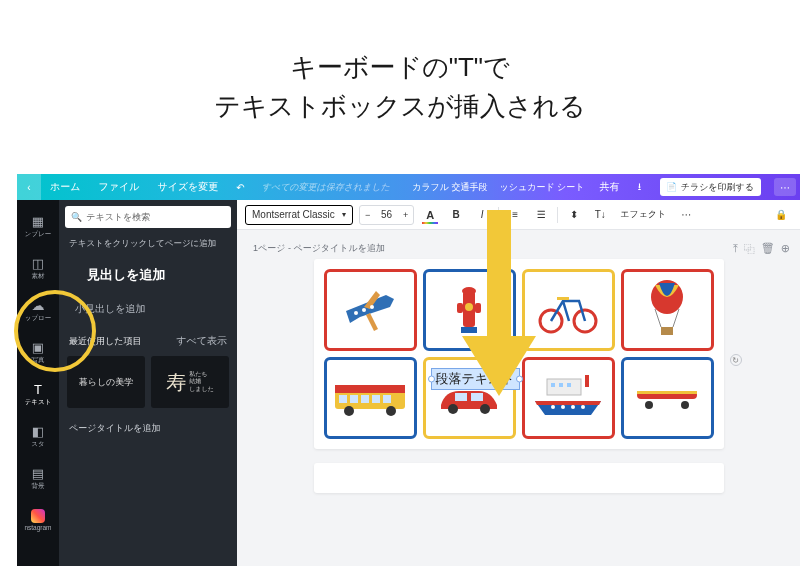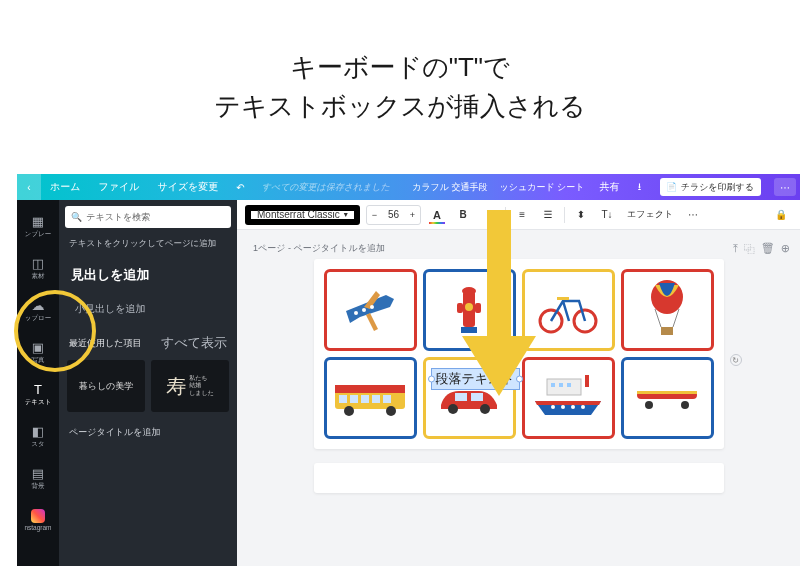--- a/index.html
+++ b/index.html
@@ -27,36 +27,36 @@
   .rail-item { width: 42px; height: 40px; display: flex; flex-direction: column; align-items: center; justify-content: center; color: #a6abb3; font-size: 6.5px; gap: 1px; cursor: pointer; }
   .rail-item.active { color: #fff; }
   .rail-icon { width: 16px; height: 16px; display:flex; align-items:center; justify-content:center; font-size: 13px; }
   .rail-item.ig .rail-icon { background: linear-gradient(45deg,#fd5,#f54,#c3c); border-radius:4px; width:14px; height:14px; }
 
   
   .panel { width: 178px; background: #252a31; color: #e6e8eb; display: flex; flex-direction: column; font-size: 10px; }
   .search-wrap { padding: 6px; }
   .search { background: #fff; border-radius: 3px; height: 22px; display: flex; align-items: center; padding: 0 6px; color: #666; font-size: 9px; gap:4px; }
   .panel-hint { padding: 4px 10px 6px; font-size: 8.5px; color: #c5c9d0; }
-  .heading-add { margin: 2px 4px 4px; padding: 8px 8px; font-size: 13px; font-weight: 700; color: #fff; border-radius:3px; }
+  .heading-add { margin: 2px 20px 4px; padding: 8px 8px; font-size: 13px; font-weight: 700; color: #fff; border-radius:3px; }
   .sub-add { margin: 0 8px 4px; padding: 6px 8px; font-size: 10px; color: #b7bcc4; }
   .body-add { margin: 0 8px 6px; padding: 5px 8px; font-size: 9px; color: #d9dce1; background: #363c44; border-radius: 3px; }
   .recent-row { display: flex; align-items: center; justify-content: space-between; padding: 8px 10px 4px; font-size: 9px; }
-  .recent-row .all { color: #b7bcc4; font-size: 13px; }
+  .recent-row .all { color: #b7bcc4; font-size: 10px; }
   .templates { display: flex; gap: 6px; padding: 4px 8px; align-items: center; }
   .tmpl { width: 78px; height: 52px; background: #14171b; border-radius: 3px; display: flex; align-items: center; justify-content: center; color: #e0d9c8; font-size: 8px; position:relative; overflow:hidden; }
   .tmpl .jp1 { font-family: serif; font-size: 9px; color:#ddd; }
   .tmpl .jp2a { font-family: serif; font-size: 20px; color:#e8e0cc; margin-right:3px; }
   .tmpl .jp2b { font-size: 6px; color:#ccc; line-height:1.2; }
   .combo-label { padding: 10px 10px 4px; font-size: 9px; color:#d0d4da; }
 
   
   .editor { flex: 1; background: #f3f4f6; display: flex; flex-direction: column; min-width: 0; }
   .fmtbar { height: 30px; background: #fff; border-bottom: 1px solid #e4e6ea; display: flex; align-items: center; padding: 0 8px; gap: 6px; font-size: 10px; color: #333; }
-  .fmtbar .font-sel { border: 6px solid #000000; border-radius: 3px; height: 20px; padding: 0 6px; display: flex; align-items: center; gap:4px; min-width: 108px; }
+  .fmtbar .font-sel { border: 1px solid #000000; border-radius: 3px; height: 20px; padding: 0 6px; display: flex; align-items: center; gap:4px; min-width: 108px; }
   .fmtbar .size-sel { border: 1px solid #d8dbe0; border-radius: 3px; height: 20px; padding: 0 5px; display: flex; align-items: center; gap:4px; }
   .fmtbar .ibtn { width: 20px; height: 20px; display: flex; align-items: center; justify-content: center; border-radius: 3px; cursor:pointer; }
   .fmtbar .A-color { position: relative; font-weight:700; font-size:11px; }
   .fmtbar .A-color::after { content:''; position:absolute; left:2px; right:2px; bottom:1px; height:2px; background: linear-gradient(90deg,#e33,#ec3,#3c4,#37e,#83e); }
   .fmtbar .sep { width:1px; height:16px; background:#e0e2e6; }
   .fmtbar .fx { font-size: 9px; padding:0 4px; }
   .fmtbar .spacer { flex:1; }
   .fmtbar .lock { color:#888; }
 
   .canvas-scroll { flex: 1; overflow: auto; padding: 12px 10px 0 10px; }

